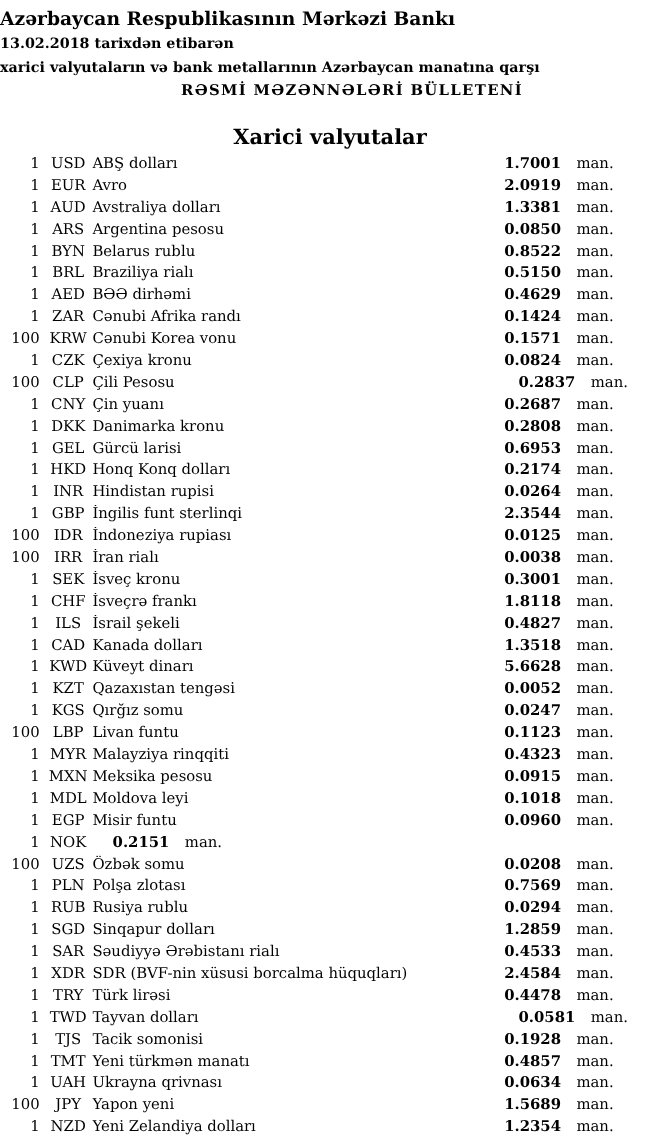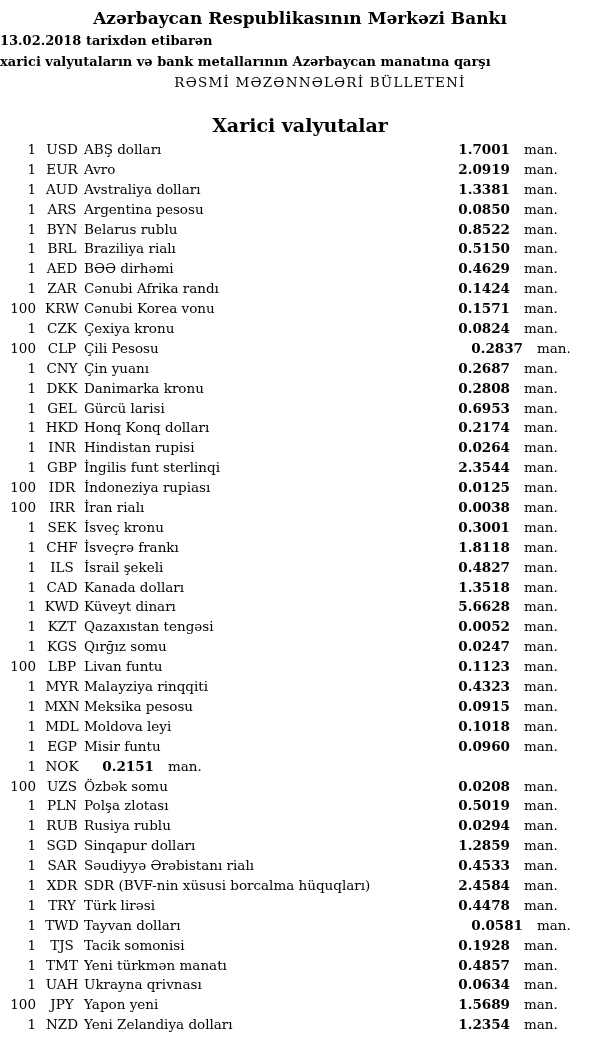--- a/index.html
+++ b/index.html
@@ -16,34 +16,33 @@
     width: 600px;
     height: 1038px;
     box-sizing: border-box;
     padding-top: 6px;
     overflow: hidden;
     background: #ffffff;
   }
   .bank-title {
     font-size: 17px;
     font-weight: bold;
-    text-align: center;
     line-height: 24px;
     margin: 0;
   }
   .date-line,
   .subtitle {
     font-size: 13px;
     font-weight: bold;
     text-align: left;
     line-height: 21px;
   }
   .bulletin-title {
     font-size: 13.5px;
-    font-weight: normal;
+    font-weight: bold;
     text-align: center;
     letter-spacing: 1.2px;
     line-height: 21px;
     margin-left: 40px;
   }
   .section-title {
     font-size: 19px;
     font-weight: bold;
     text-align: center;
     line-height: 20px;
@@ -334,21 +333,21 @@
         <span class="qty">100</span>
         <span class="code">UZS</span>
         <span class="name">Özbək somu</span>
         <span class="rate">0.0208</span>
         <span class="unit">man.</span>
       </div>
       <div class="row">
         <span class="qty">1</span>
         <span class="code">PLN</span>
         <span class="name">Polşa zlotası</span>
-        <span class="rate">0.5019</span>
+        <span class="rate">0.7569</span>
         <span class="unit">man.</span>
       </div>
       <div class="row">
         <span class="qty">1</span>
         <span class="code">RUB</span>
         <span class="name">Rusiya rublu</span>
         <span class="rate">0.0294</span>
         <span class="unit">man.</span>
       </div>
       <div class="row">

